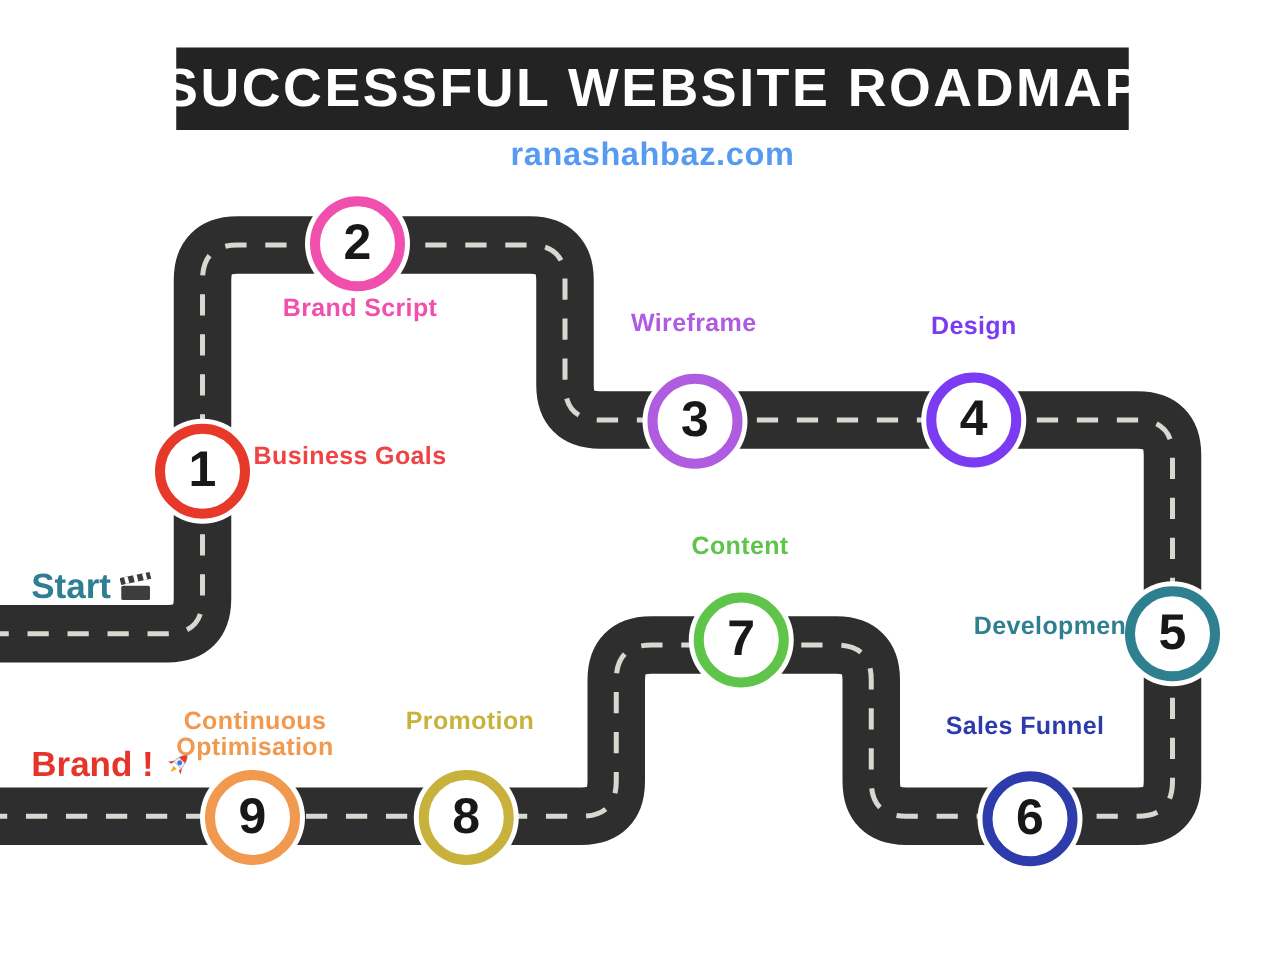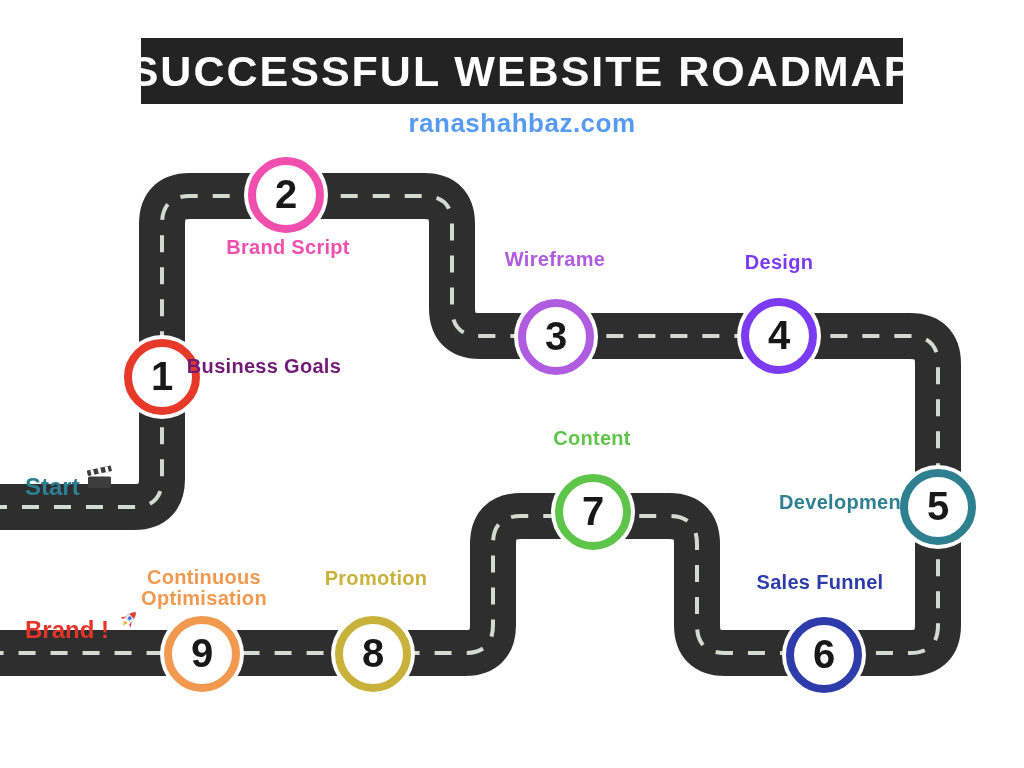--- a/index.html
+++ b/index.html
@@ -68,24 +68,23 @@
     line-height: 1.05;
   }
 
   .tag {
     position: absolute;
     display: flex;
     align-items: center;
     gap: 7px;
   }
   .tag .tag-text {
-    font-size: 24px;
+    font-size: 28px;
     font-weight: 700;
     white-space: nowrap;
-    margin-top: 20px;
   }
 </style>
 </head>
 <body>
 
 <div class="canvas">
 
   <svg class="road-svg" width="1024" height="768" viewBox="0 0 1024 768">
     <path d="M -10 507 H 134 Q 162 507 162 479 V 224 Q 162 196 190 196 H 424 Q 452 196 452 224 V 308 Q 452 336 480 336 H 910 Q 938 336 938 364 V 625 Q 938 653 910 653 H 725 Q 697 653 697 625 V 544 Q 697 516 669 516 H 521 Q 493 516 493 544 V 625 Q 493 653 465 653 H -10" fill="none" stroke-width="46" stroke-linejoin="round" stroke="#2e2e2e"></path>
     <path d="M -10 507 H 134 Q 162 507 162 479 V 224 Q 162 196 190 196 H 424 Q 452 196 452 224 V 308 Q 452 336 480 336 H 910 Q 938 336 938 364 V 625 Q 938 653 910 653 H 725 Q 697 653 697 625 V 544 Q 697 516 669 516 H 521 Q 493 516 493 544 V 625 Q 493 653 465 653 H -10" fill="none" stroke-width="4" stroke-dasharray="17 15" stroke="#d6d9cf"></path>
@@ -117,21 +116,21 @@
   <div class="marker" style="left: 555px; top: 474px; border-color: rgb(94, 196, 74);">
     <span class="num" style="color: rgb(24, 24, 24);">7</span>
   </div>
   <div class="marker" style="left: 335px; top: 616px; border-color: rgb(201, 178, 59);">
     <span class="num" style="color: rgb(24, 24, 24);">8</span>
   </div>
   <div class="marker" style="left: 164px; top: 616px; border-color: rgb(240, 153, 79);">
     <span class="num" style="color: rgb(24, 24, 24);">9</span>
   </div>
 
-  <div class="label" style="left: 264px; top: 366px; color: #701a75;">Business Goals</div>
+  <div class="label" style="left: 280px; top: 366px; color: #ef4444;">Business Goals</div>
   <div class="label" style="left: 288px; top: 247px; color: rgb(240, 79, 174);">Brand Script</div>
   <div class="label" style="left: 555px; top: 259px; color: rgb(176, 92, 224);">Wireframe</div>
   <div class="label" style="left: 779px; top: 262px; color: rgb(123, 59, 242);">Design</div>
   <div class="label" style="left: 833px; top: 502px; color: rgb(46, 127, 144); padding-left: 21px;">Development</div>
   <div class="label" style="left: 820px; top: 582px; color: rgb(46, 60, 171);">Sales Funnel</div>
   <div class="label" style="left: 592px; top: 438px; color: rgb(94, 196, 74);">Content</div>
   <div class="label" style="left: 376px; top: 578px; color: rgb(201, 178, 59);">Promotion</div>
   <div class="label wrap" style="left: 204px; top: 588px; color: rgb(240, 153, 79);">Continuous Optimisation</div>
 
   <div class="tag" style="left:25px;top:453px">

